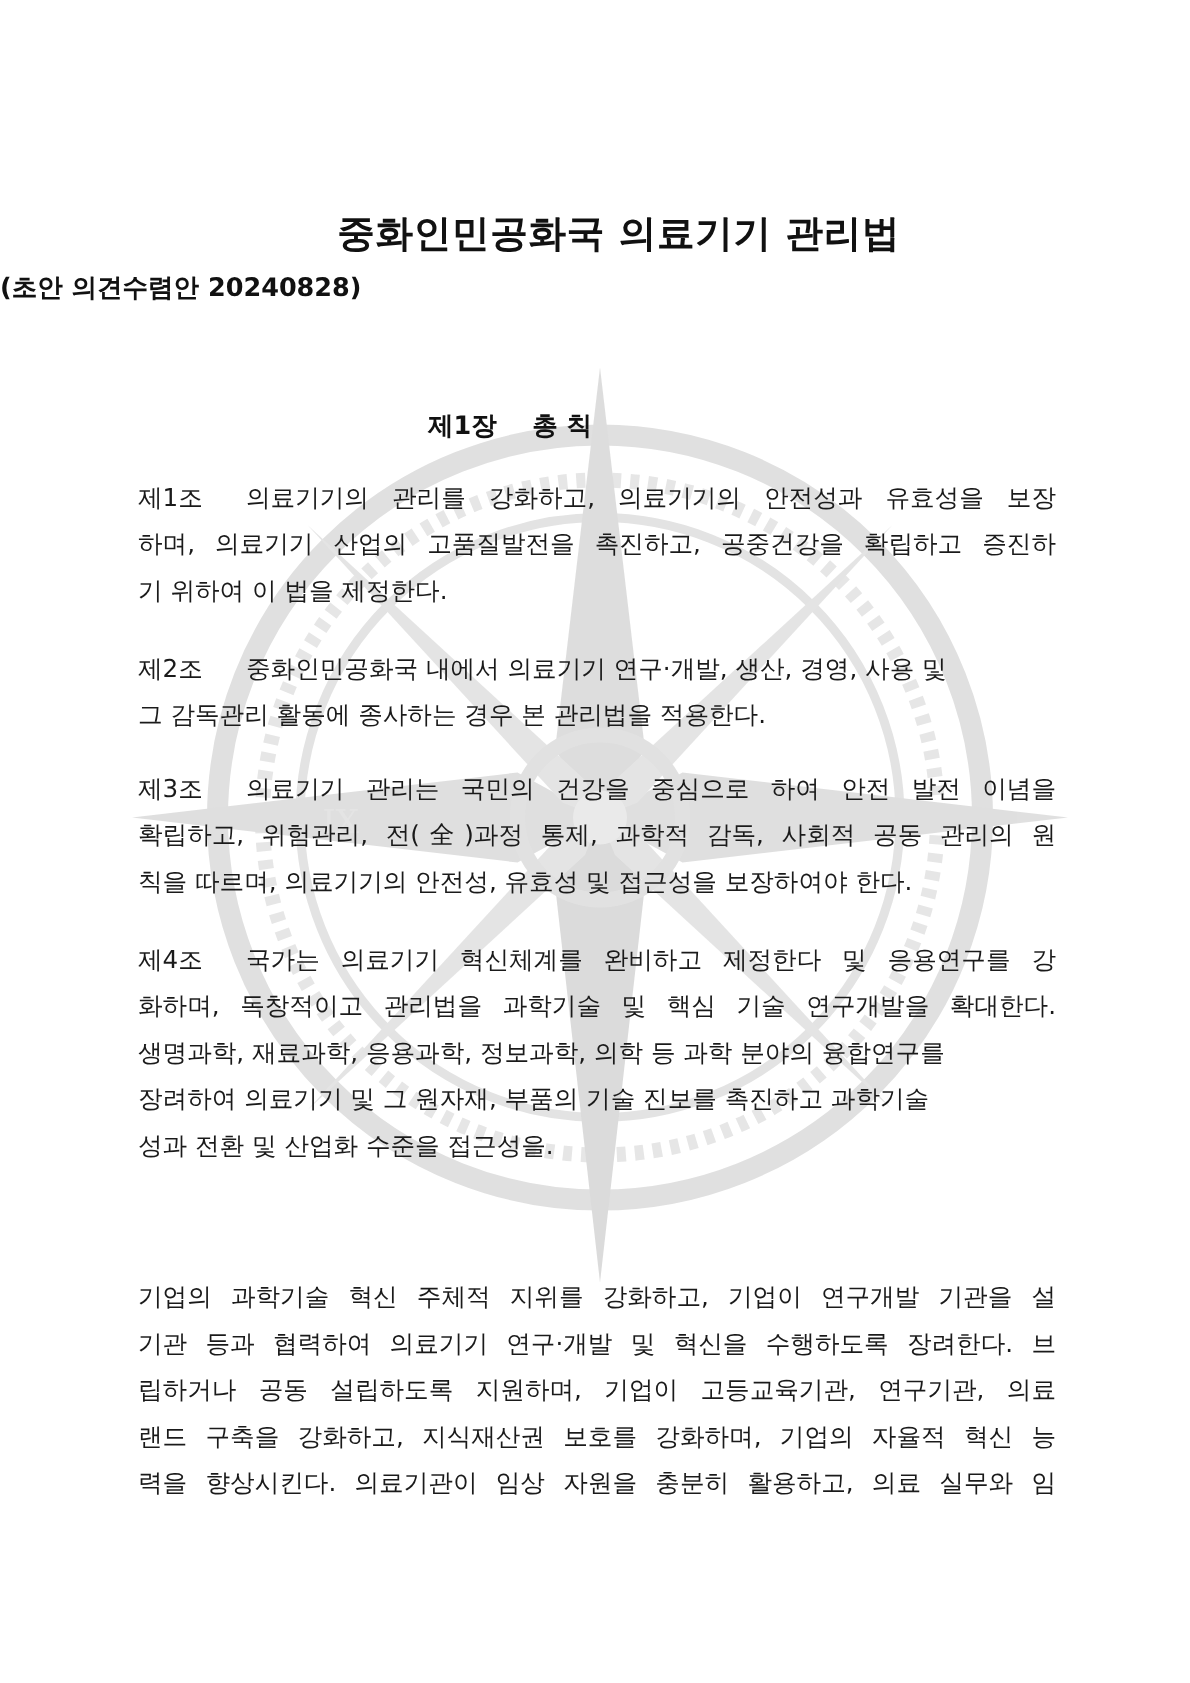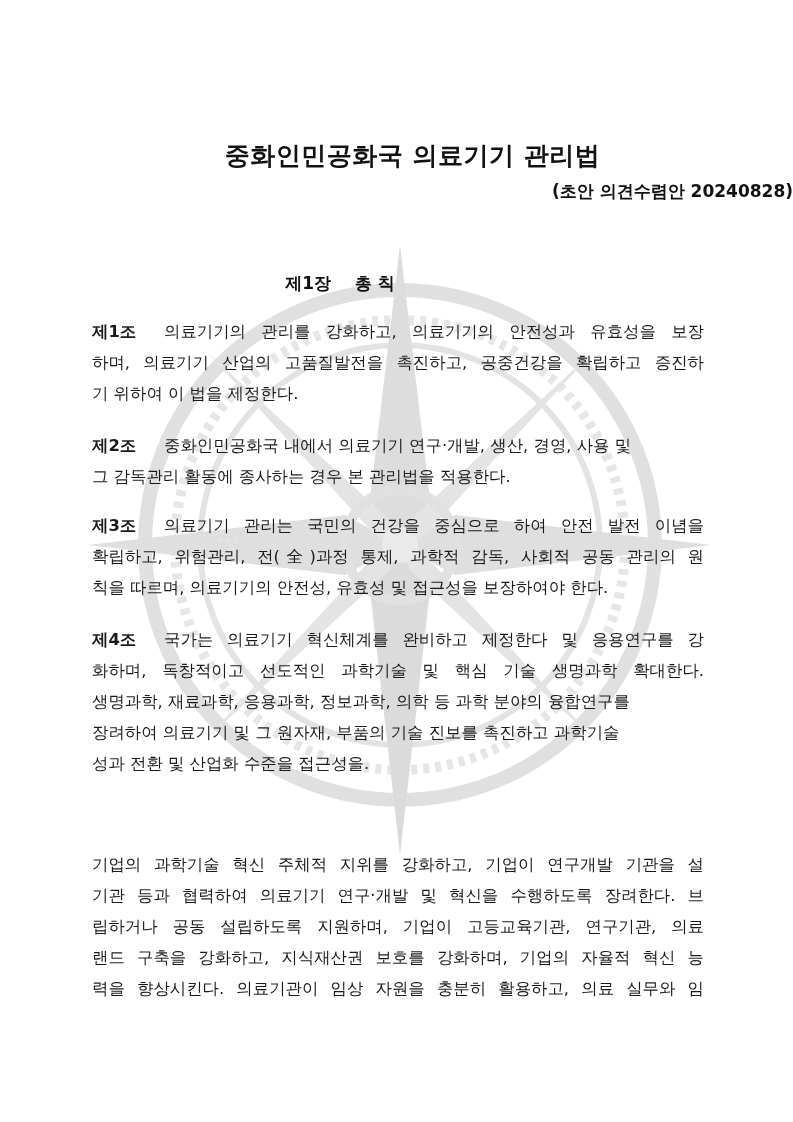--- a/index.html
+++ b/index.html
@@ -42,21 +42,21 @@
       font-weight: bold;
       letter-spacing: 0.5px;
       margin: 16px;
       color: #111;
     }
     .doc-subtitle {
       position: absolute;
       left: 0;
       top: 180px;
       width: 793px;
-      text-align: right;
+      text-align: left;
       font-size: 17px;
       font-weight: bold;
       margin: 0;
       color: #111;
     }
     .chapter-title {
       position: absolute;
       left: 0;
       top: 272px;
       width: 680px;
@@ -73,21 +73,20 @@
       width: 612px;
       font-size: 16.4px;
       line-height: 31px;
       text-align: justify;
       margin: 0;
       color: #1a1a1a;
     }
     .article-label {
       display: inline-block;
       width: 72px;
-      font-weight: bold;
     }
     .line {
       display: block;
       white-space: nowrap;
       text-align-last: justify;
     }
     .line.last {
       text-align-last: left;
     }
   </style>
@@ -144,21 +143,21 @@
   </div>
 
   <div class="body-text" style="top:510px;">
     <span class="line"><span class="article-label">제3조</span><span>의료기기 관리는 국민의 건강을 중심으로 하여 안전 발전 이념을</span></span>
     <span class="line">확립하고, 위험관리, 전(全)과정 통제, 과학적 감독, 사회적 공동 관리의 원</span>
     <span class="line last">칙을 따르며, 의료기기의 안전성, 유효성 및 접근성을 보장하여야 한다.</span>
   </div>
 
   <div class="body-text" style="top:624px;">
     <span class="line"><span class="article-label">제4조</span><span>국가는 의료기기 혁신체계를 완비하고 제정한다 및 응용연구를 강</span></span>
-    <span class="line">화하며, 독창적이고 선도적인 과학기술 및 핵심 기술 생명과학 확대한다.</span>
+    <span class="line">화하며, 독창적이고 관리법을 과학기술 및 핵심 기술 연구개발을 확대한다.</span>
     <span class="line last">생명과학, 재료과학, 응용과학, 정보과학, 의학 등 과학 분야의 융합연구를</span>
     <span class="line last">장려하여 의료기기 및 그 원자재, 부품의 기술 진보를 촉진하고 과학기술</span>
     <span class="line last">성과 전환 및 산업화 수준을 접근성을.</span>
   </div>
 
   <div class="body-text" style="top:817px;margin-top:32px;">
     <span class="line">기업의 과학기술 혁신 주체적 지위를 강화하고, 기업이 연구개발 기관을 설</span>
     <span class="line">기관 등과 협력하여 의료기기 연구·개발 및 혁신을 수행하도록 장려한다. 브</span>
     <span class="line">립하거나 공동 설립하도록 지원하며, 기업이 고등교육기관, 연구기관, 의료</span>
     <span class="line">랜드 구축을 강화하고, 지식재산권 보호를 강화하며, 기업의 자율적 혁신 능</span>

